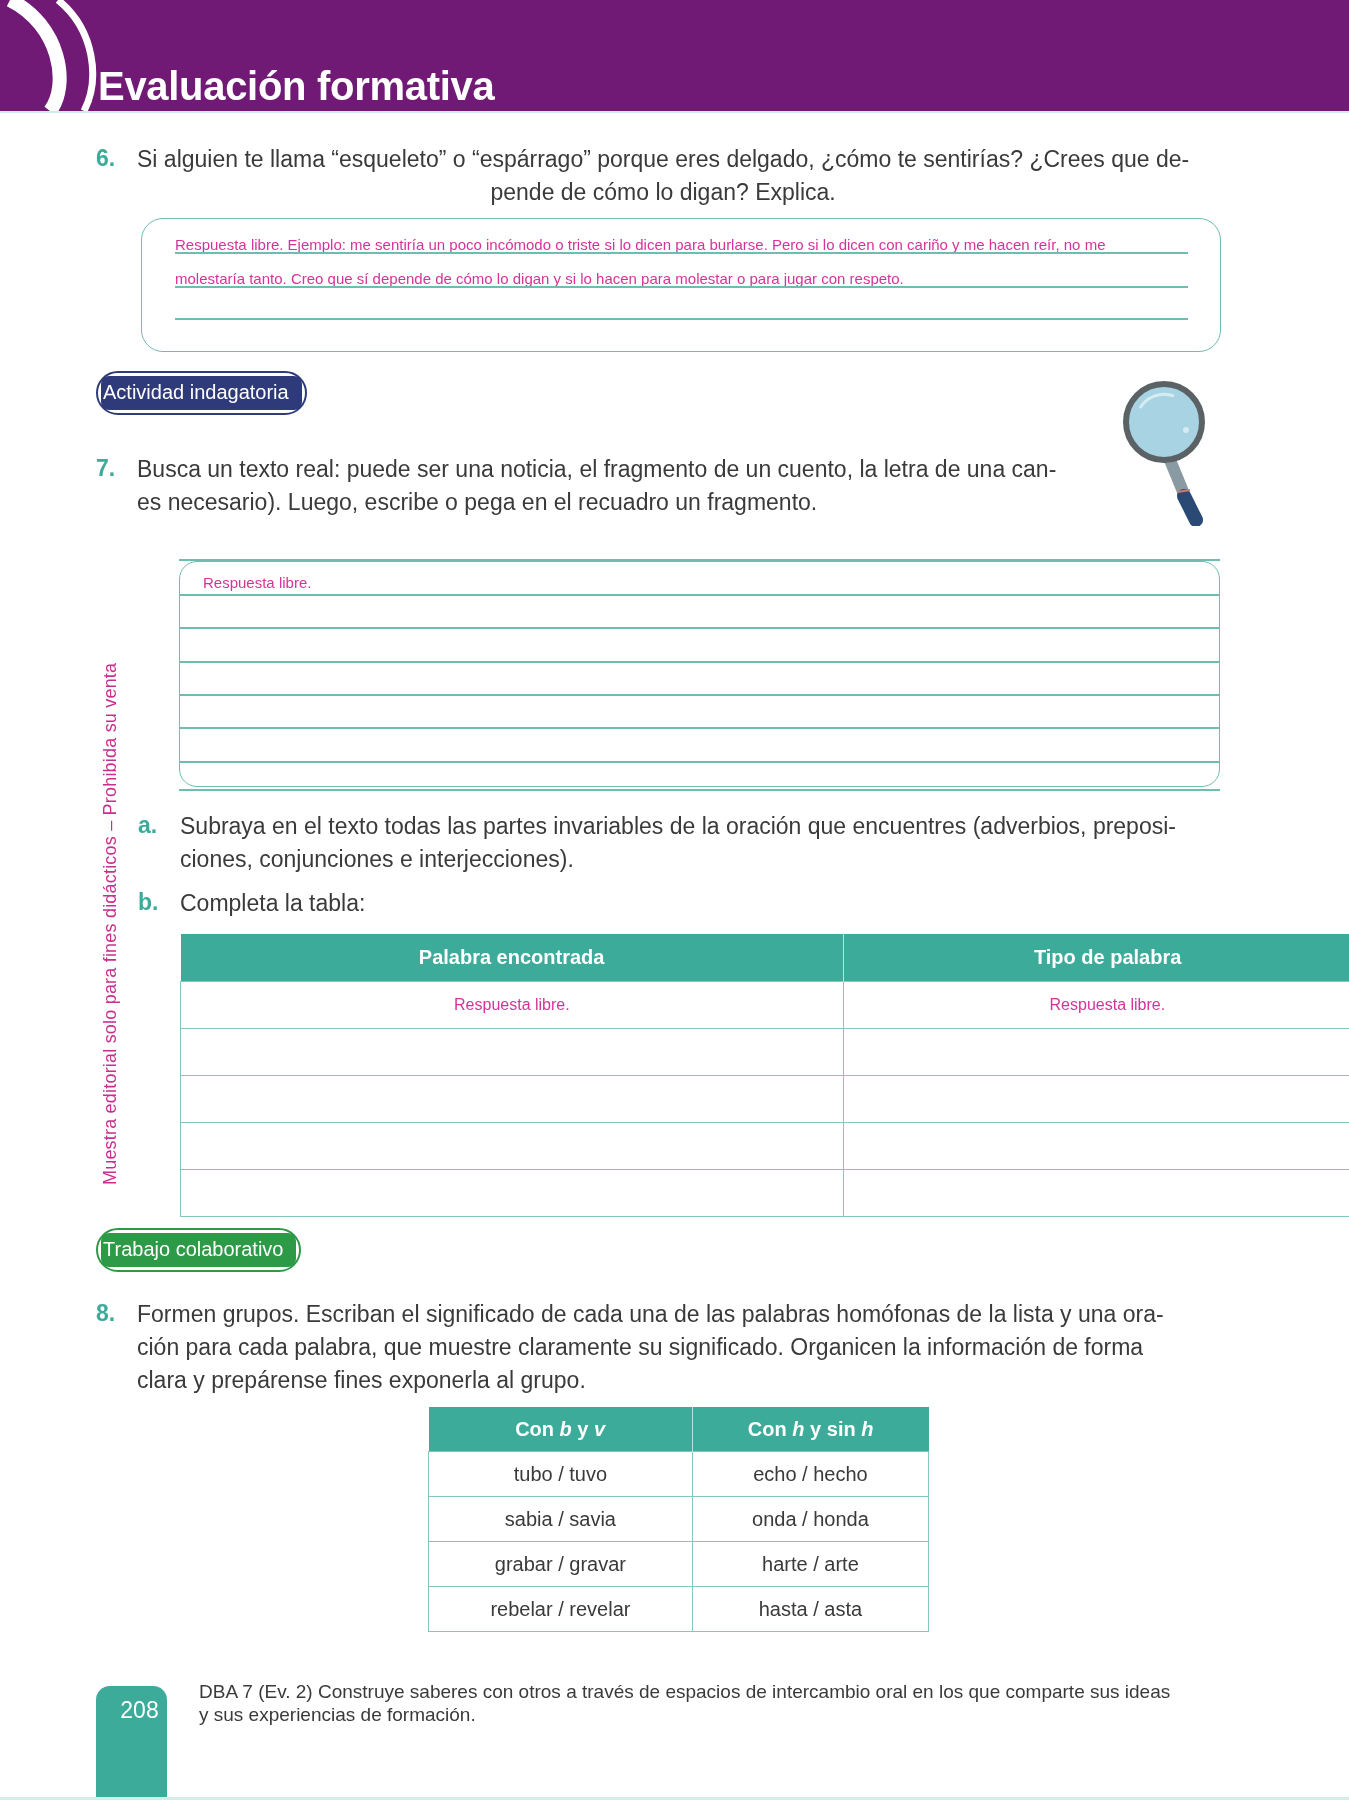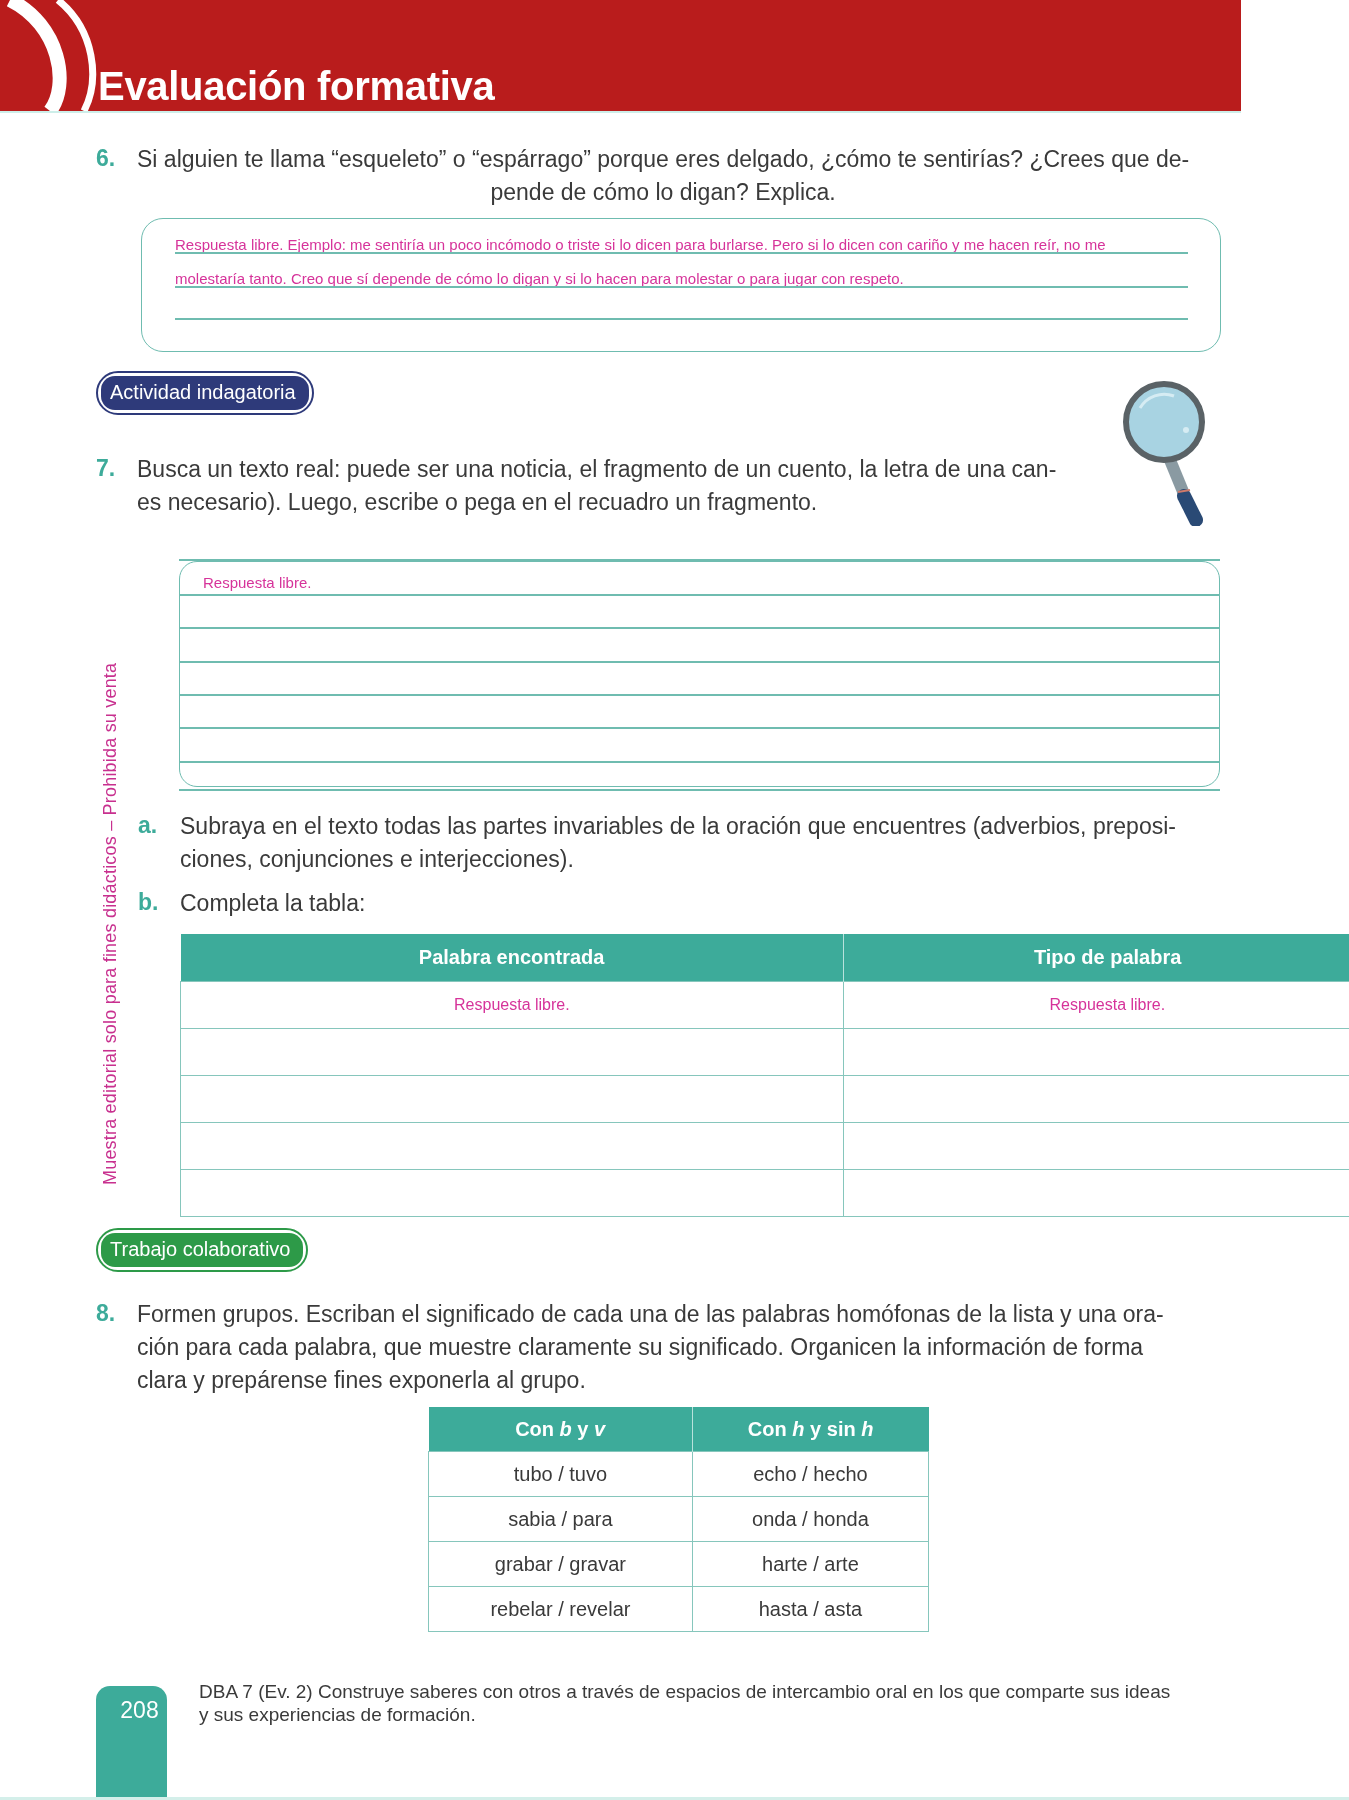--- a/index.html
+++ b/index.html
@@ -1,30 +1,30 @@
 <!DOCTYPE html>
 <html><head>
 <meta charset="utf-8">
 <style>
   html, body { margin:0; padding:0; }
   body { width:1349px; height:1800px; position:relative; background:#fff; overflow:hidden;
          font-family:"Liberation Sans", sans-serif; color:#3a3a3a; }
   .abs { position:absolute; }
   
-  .header { left:0; top:0; width:1241px; height:111px; background:#b91c1c; border-bottom:2px solid #cdeee9; }
+  .header { left:0; top:0; width:1349px; height:111px; background:#701a75; border-bottom:2px solid #cdeee9; }
   .header-arcs { left:0; top:0; width:110px; height:111px; }
   .header-title { left:98px; top:64px; font-size:40px; font-weight:bold; color:#fff; letter-spacing:-0.3px; white-space:nowrap; }
   .q-num { color:#3dab9a; font-weight:bold; position:absolute; }
   .q-text { position:absolute; font-size:23px; line-height:33px; color:#3a3a3a; }
   .q-text p { margin:0; white-space:nowrap; }
   .answer-box1 { left:141px; top:218px; width:1078px; height:132px; border:1.5px solid #6fbcb0; border-radius:22px; }
   .ans-line { position:absolute; height:2px; background:#6fbcb0; }
   .ans-text { position:absolute; font-size:15px; color:#d6339a; white-space:nowrap; }
   .pill { position:absolute; border:2px solid #2e3a7a; border-radius:26px; padding:3px; }
-  .pill-inner { border-radius:14px; color:#fff; font-size:20px; padding:5px 13px 6px 9px; white-space:nowrap; }
+  .pill-inner { border-radius:8px; color:#fff; font-size:20px; padding:5px 13px 6px 2px; white-space:nowrap; }
   .pill.blue { border-color:#2e3a7a; }
   .pill.blue .pill-inner { background:#2e3a7a; }
   .pill.green { border-color:#2d9a48; }
   .pill.green .pill-inner { background:#2d9a48; }
   .lined-box { left:179px; top:561px; width:1041px; height:226px; border:1.5px solid #6fbcb0; border-radius:18px; box-sizing:border-box; }
   .side-note { left:100px; top:1185px; transform-origin:0 0; transform:rotate(-90deg); font-size:18px; color:#c8308f; white-space:nowrap; letter-spacing:0.2px; }
   table { border-collapse:collapse; position:absolute; }
   .t1 { left:180px; top:934px; width:1192px; }
   .t1 th { background:#3dab9a; color:#fff; font-size:20px; font-weight:bold; height:45px; border-right:1px solid #b9e2dc; }
   .t1 td { height:44px; border:1px solid #86c6bc; text-align:center; font-size:16px; color:#d6339a; }
@@ -153,21 +153,21 @@
         <span>Con </span><i>h</i><span> y sin </span><i>h</i>
       </th>
     </tr>
   </thead>
   <tbody>
     <tr>
       <td>tubo / tuvo</td>
       <td>echo / hecho</td>
     </tr>
     <tr>
-      <td>sabia / para</td>
+      <td>sabia / savia</td>
       <td>onda / honda</td>
     </tr>
     <tr>
       <td>grabar / gravar</td>
       <td>harte / arte</td>
     </tr>
     <tr>
       <td>rebelar / revelar</td>
       <td>hasta / asta</td>
     </tr>

